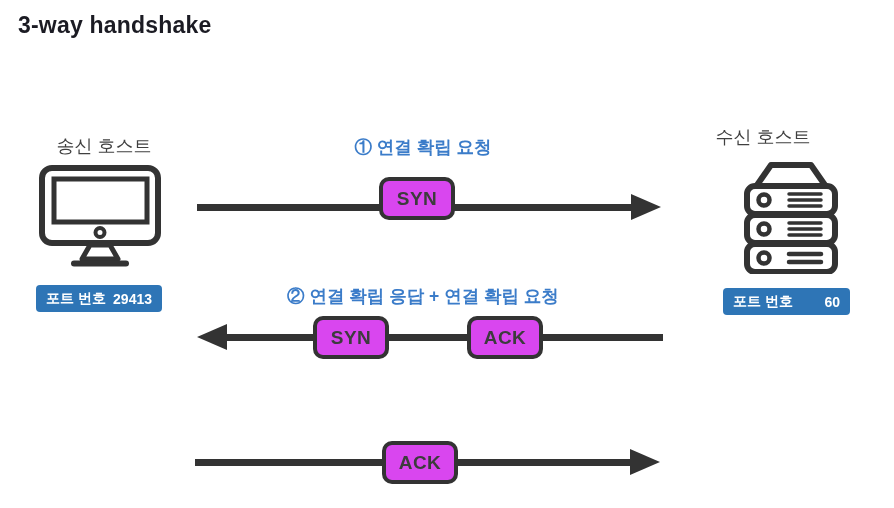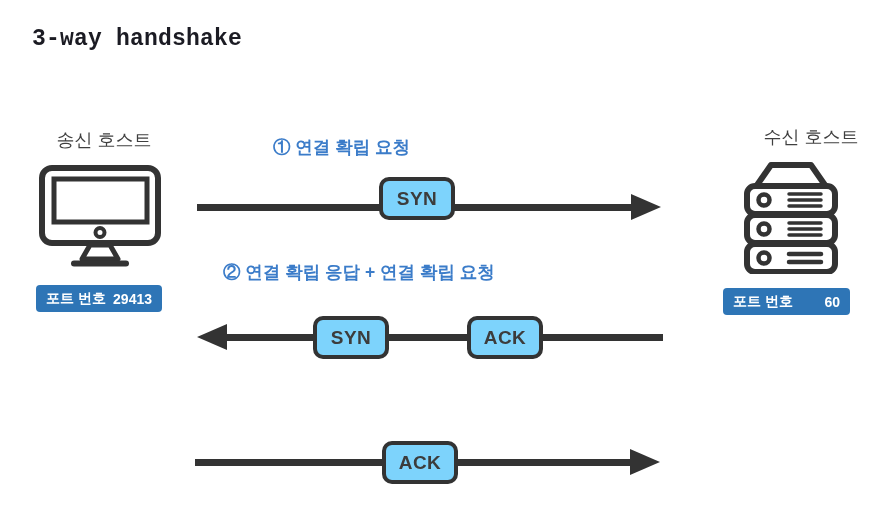--- a/index.html
+++ b/index.html
@@ -1,61 +1,61 @@
 <!DOCTYPE html>
 <html><head>
 <meta charset="utf-8">
 <style>
   html,body { margin:0; padding:0; background:#ffffff; }
   .canvas {
     position:relative; width:894px; height:508px; background:#ffffff;
     font-family:"Liberation Sans", sans-serif; overflow:hidden;
   }
   .page-title {
-    position:absolute; left:18px; top:12px; margin:14px;
-    font-size:23px; font-weight:bold; color:#1b1b23; letter-spacing:0.2px;font-family:Liberation Mono, monospace;
+    position:absolute; left:18px; top:12px; margin:0;
+    font-size:23px; font-weight:bold; color:#1b1b23; letter-spacing:0.2px;
   }
   .host-label {
     position:absolute; width:150px; text-align:center;
     font-size:18px; color:#3f3f3f;
   }
-  .host-label.sender { left:29px; top:128px; }
-  .host-label.receiver { left:736px; top:125px; }
+  .host-label.sender { left:29px; top:134px; }
+  .host-label.receiver { left:688px; top:125px; }
   .host-icon { position:absolute; }
   .host-icon.sender { left:38px; top:164px; }
   .host-icon.receiver { left:741px; top:158px; }
   .port-badge {
     position:absolute; height:27px; background:#2e75b6; border-radius:4px;
     color:#ffffff; font-size:14px; font-weight:bold;
     display:flex; align-items:center; justify-content:space-between;
     padding:0 10px; box-sizing:border-box;
   }
   .port-badge.sender { left:36px; top:285px; width:126px; }
   .port-badge.receiver { left:723px; top:288px; width:127px; }
   .step-label {
-    position:absolute; color:#3b7cc9;
+    position:absolute; text-align:center; color:#3b7cc9;
     font-size:17.5px; font-weight:bold;
   }
   .step-label.s1 { left:273px; top:135px; width:300px; }
-  .step-label.s2 { left:223px; top:260px; width:400px; }
+  .step-label.s2 { left:223px; top:284px; width:400px; }
   .step-label.s3 { left:275px; top:394px; width:300px; }
   .arrow-line { position:absolute; height:7px; background:#333333; }
   .line-s1 { left:197px; top:204px; width:436px; }
   .line-s2 { left:224px; top:334px; width:439px; }
   .line-s3 { left:195px; top:459px; width:438px; }
   .arrow-head { position:absolute; width:0; height:0;
     border-top:13px solid transparent; border-bottom:13px solid transparent; }
   .head-right { border-left:30px solid #333333; }
   .head-left  { border-right:30px solid #333333; }
   .head-s1 { left:631px; top:194px; }
   .head-s2 { left:197px; top:324px; }
   .head-s3 { left:630px; top:449px; }
   .seg-box {
     position:absolute; width:76px; height:43px; box-sizing:border-box;
-    background:#7dd3fc; border:4.5px solid #333333; border-radius:10px;
+    background:#d946ef; border:4.5px solid #333333; border-radius:10px;
     display:flex; align-items:center; justify-content:center;
     font-size:19px; font-weight:bold; color:#3c3c3c; letter-spacing:0.5px;
   }
   .box-s1-syn { left:379px; top:177px; }
   .box-s2-syn { left:313px; top:316px; }
   .box-s2-ack { left:467px; top:316px; }
   .box-s3-ack { left:382px; top:441px; }
 </style>
 </head>
 <body>

